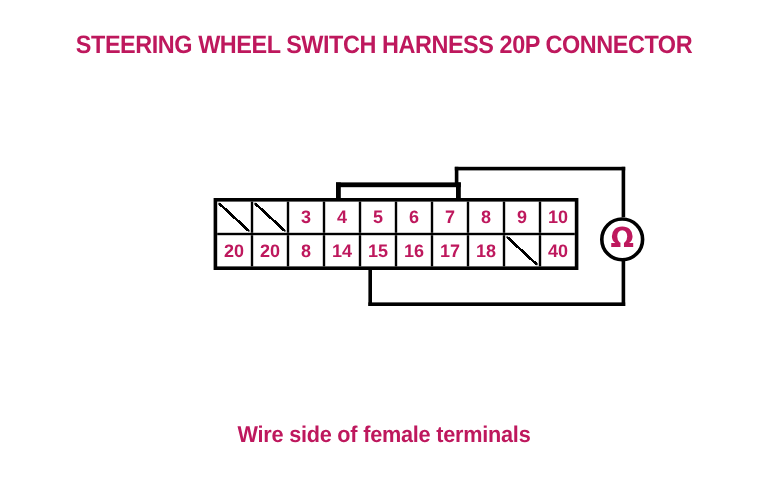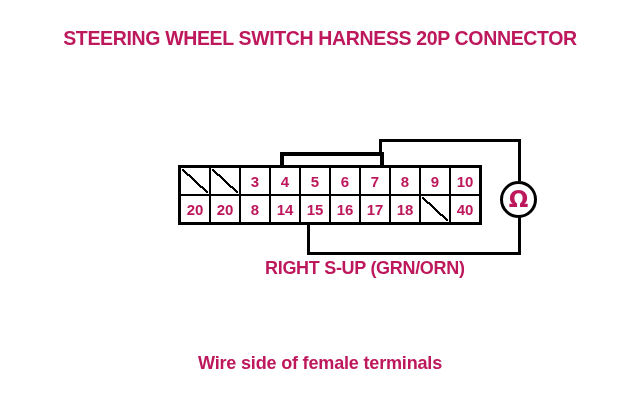--- a/index.html
+++ b/index.html
@@ -133,21 +133,20 @@
     font-family: "DejaVu Sans", sans-serif;
   }
 </style>
 </head>
 <body>
 
 <div id="page">
 
   <div class="title">STEERING WHEEL SWITCH HARNESS 20P CONNECTOR</div>
 
-  <div class="wire-label" id="sup-label">RIGHT S-UP (GRN/ORN)</div>
 
   <div class="wire" id="gnd-bracket-top"></div>
   <div class="wire" id="gnd-bracket-leg-l"></div>
   <div class="wire" id="gnd-bracket-leg-r"></div>
   <div class="wire" id="gnd-riser"></div>
   <div class="wire" id="gnd-run"></div>
   <div class="wire" id="gnd-down"></div>
 
   <div class="wire" id="sup-drop"></div>
   <div class="wire" id="sup-run"></div>

